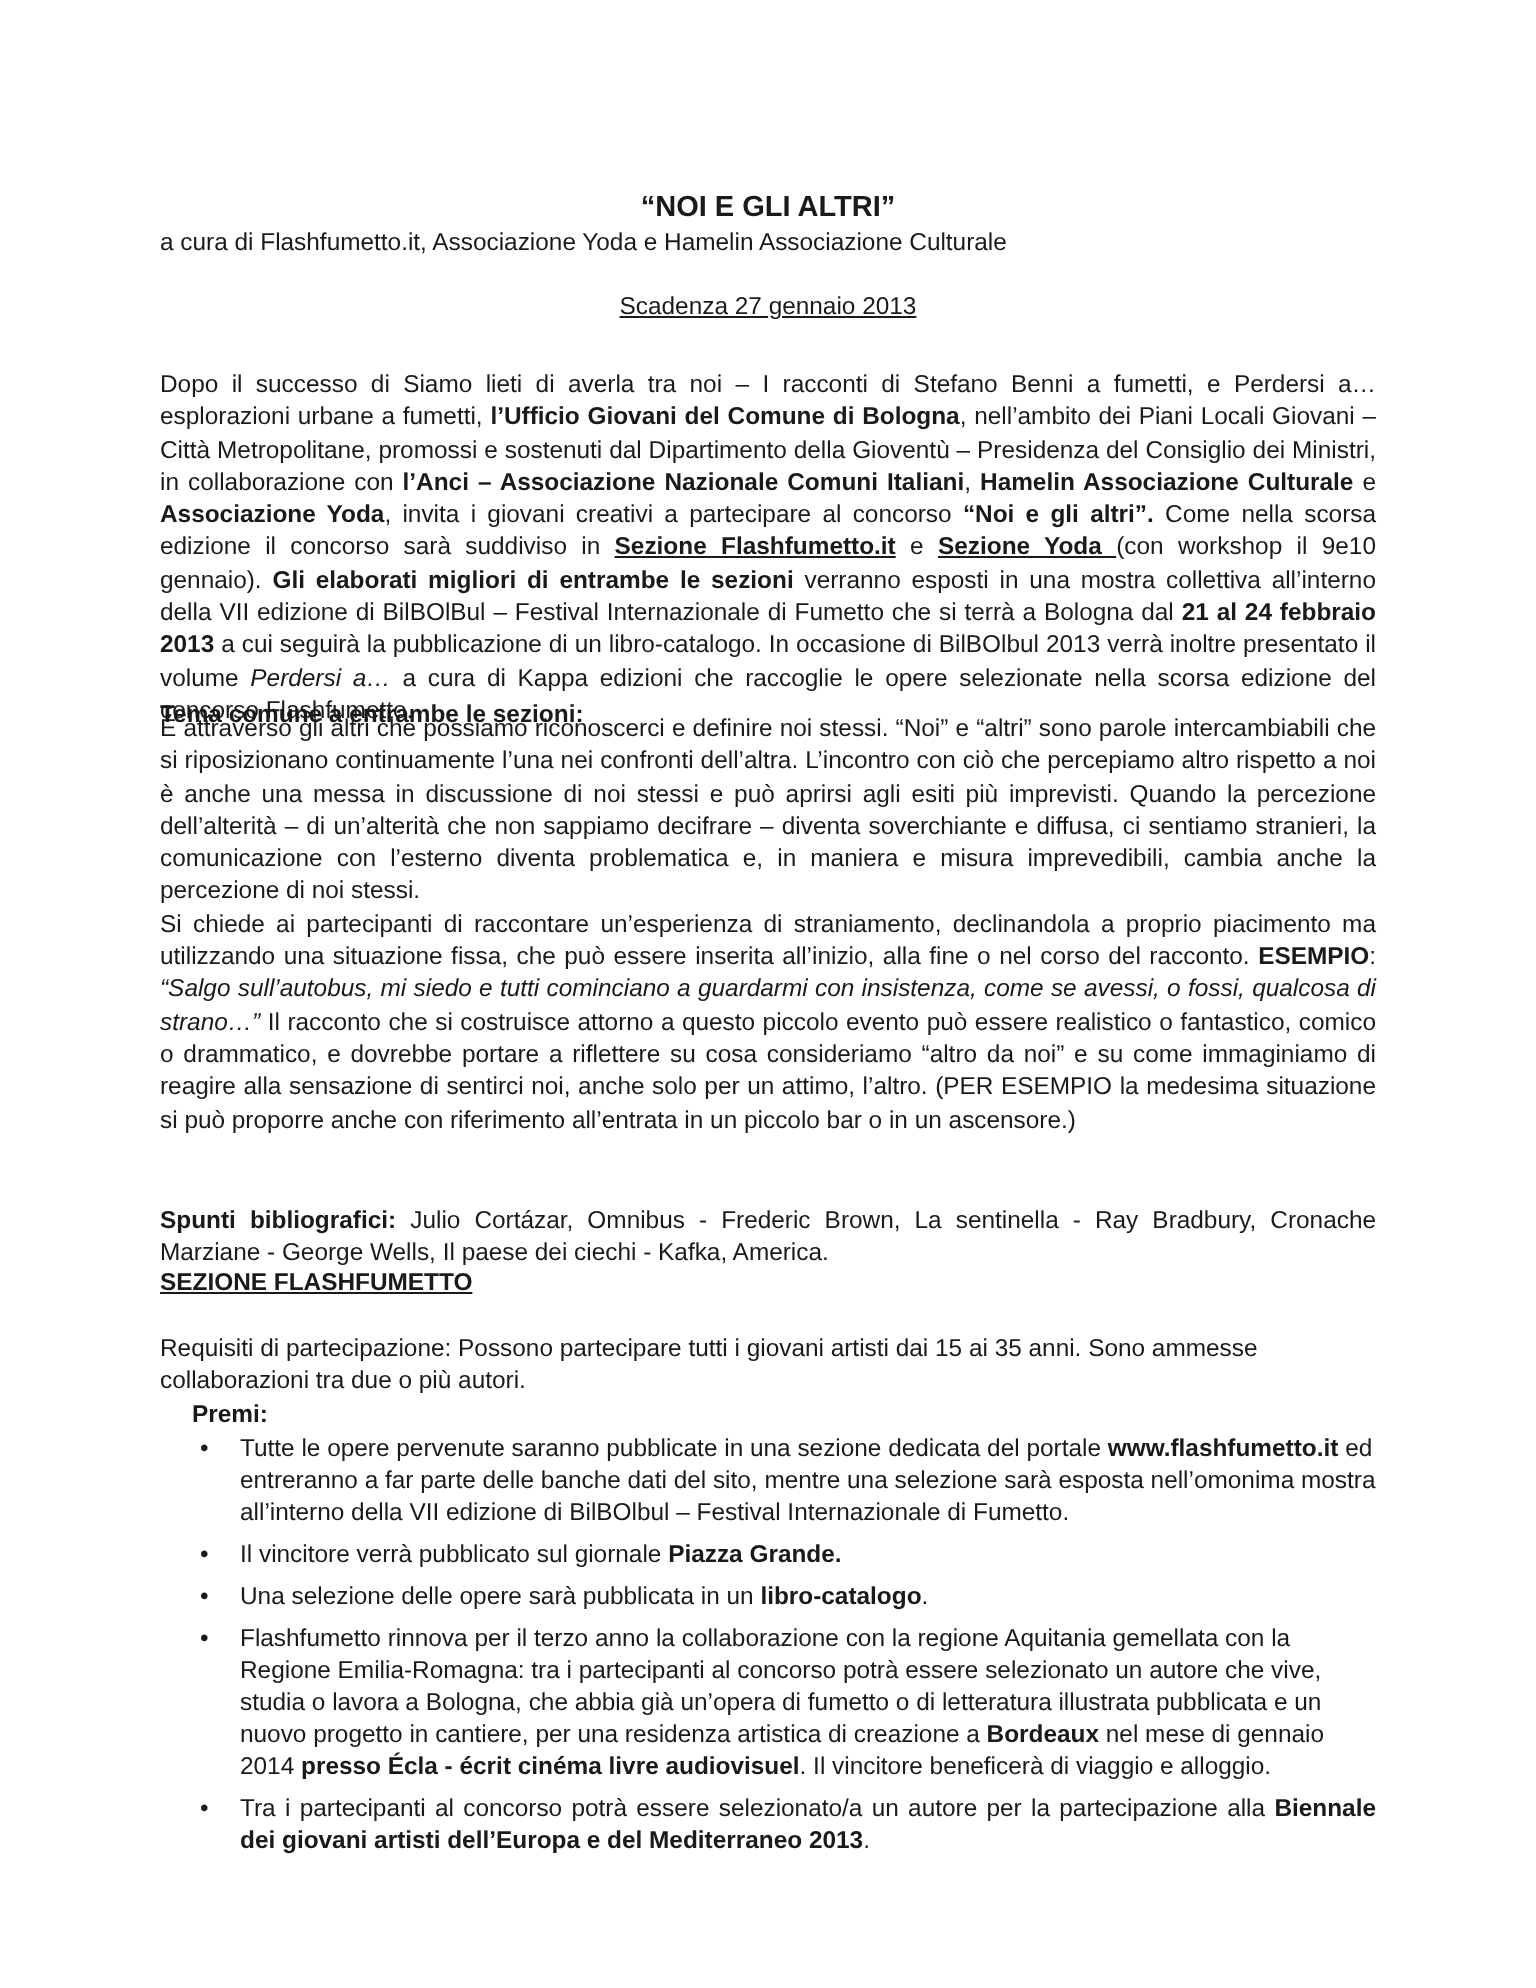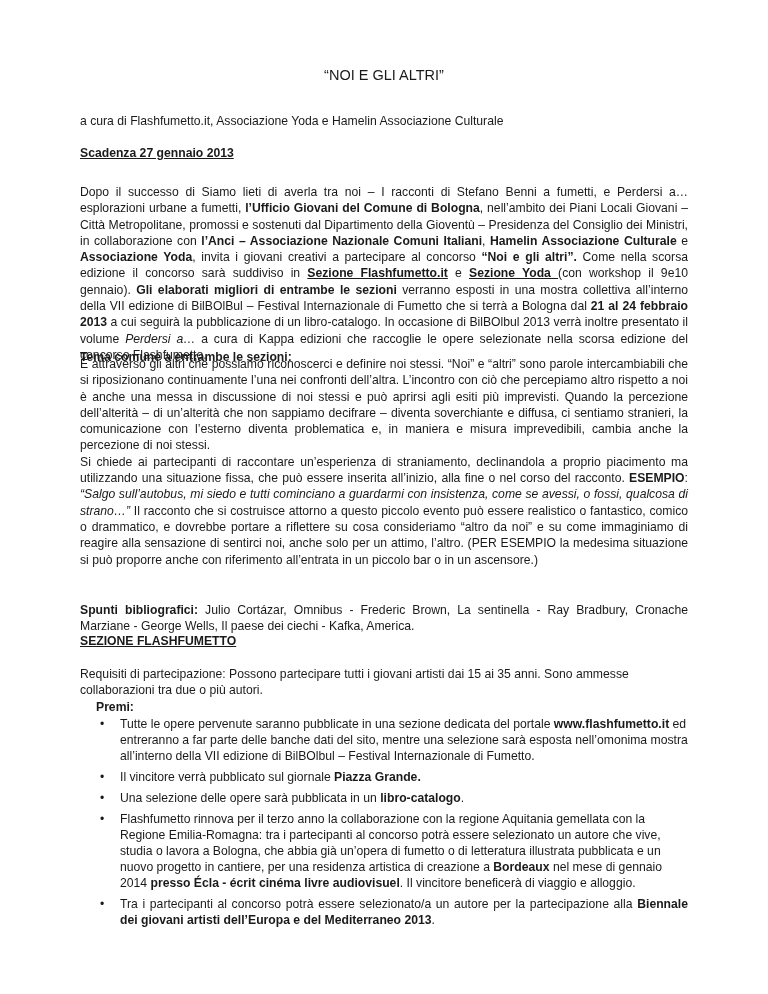--- a/index.html
+++ b/index.html
@@ -1,22 +1,22 @@
 <!DOCTYPE html>
 <html><head>
 <meta charset="utf-8">
 <style>
   html, body { margin:0; padding:0; background:#ffffff; }
   body { width:768px; height:994px; overflow:hidden; position:relative;
          font-family:"Liberation Sans", sans-serif; color:#1a1a1a; }
   .page { position:absolute; left:80px; top:0; width:608px; }
-  .title { position:absolute; left:0; top:67px; width:608px; text-align:center;
-           font-weight:normal; font-size:14.5px; }
+  .title { position:absolute; left:0; top:96px; width:608px; text-align:center;
+           font-weight:bold; font-size:14.5px; }
   .subtitle { position:absolute; left:0; top:114px; width:608px; text-align:left; font-size:12.2px; }
-  .deadline { position:absolute; left:0; top:146px; width:608px; text-align:left; font-weight:bold;
+  .deadline { position:absolute; left:0; top:146px; width:608px; text-align:center; font-weight:normal;
               font-size:12.2px; }
   .deadline span { text-decoration:underline; }
   .block { position:absolute; left:0; width:608px; font-size:12.2px; line-height:16.3px; }
   .justify { text-align:justify; }
   b { font-weight:bold; }
   u { text-decoration:underline;margin-top:29px; }
   i { font-style:italic; }
   .intro { top:184px; }
   .tema-h { top:349px; font-weight:bold; }
   .tema { top:356px; }

